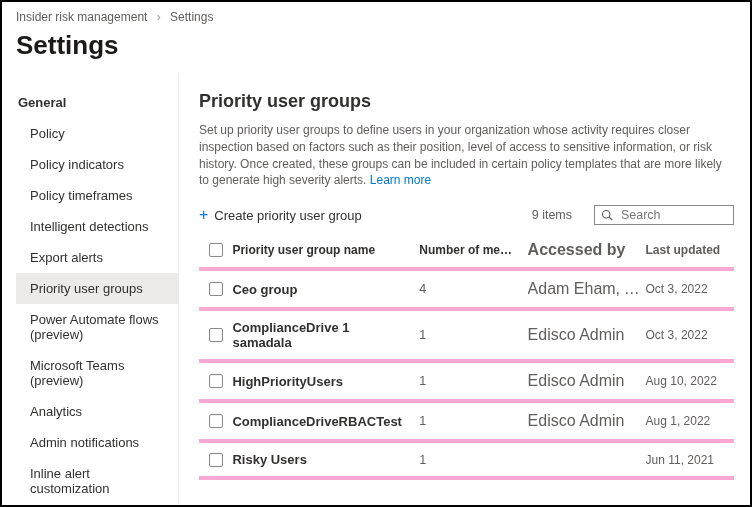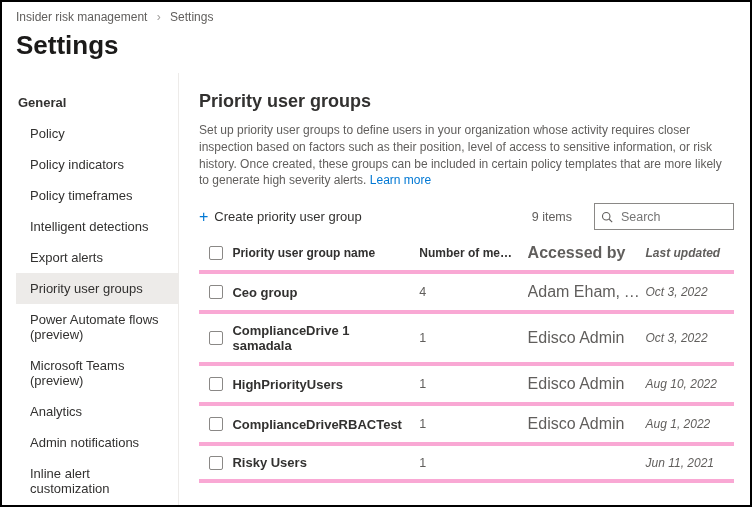--- a/index.html
+++ b/index.html
@@ -95,21 +95,21 @@
   .spacer { flex: 1; }
   .item-count {
     font-size: 12.5px;
     color: #605e5c;
     margin-right: 22px;
   }
   .search-wrap {
     display: flex;
     align-items: center;
     border: 1px solid #8a8886;
-    height: 27px;
+    height: 20px;
     width: 140px;
     padding: 0 6px;
     gap: 6px;
   }
   .search-wrap svg { width: 14px; height: 14px; stroke: #605e5c; fill: none; }
   .search-wrap input {
     border: none;
     outline: none;
     font-size: 12.5px;
     width: 100%;
@@ -130,21 +130,21 @@
     padding: 8px 0;
   }
   .trow {
     font-size: 13px;
     padding: 9px 0;
   }
   .col-chk { width: 34px; display:flex; justify-content:center; }
   .col-name { width: 190px; padding-right: 8px; }
   .col-members { width: 110px; padding-right: 8px; white-space: nowrap; overflow: hidden; text-overflow: ellipsis; }
   .col-access { width: 120px; font-size: 16px; color:#605e5c; white-space: nowrap; overflow:hidden; text-overflow:ellipsis;}
-  .col-updated { width: 90px; font-size: 12px; color:#605e5c;font-style:italic; }
+  .col-updated { width: 90px; font-size: 12px; color:#605e5c; }
   .trow .col-name { font-weight: 700; color:#323130; }
   .trow .col-members { color:#605e5c; font-size:12.5px; }
   .chk {
     width: 14px; height: 14px;
     border: 1px solid #8a8886;
     border-radius: 2px;
     background: #fff;
   }
 </style>
 </head>

